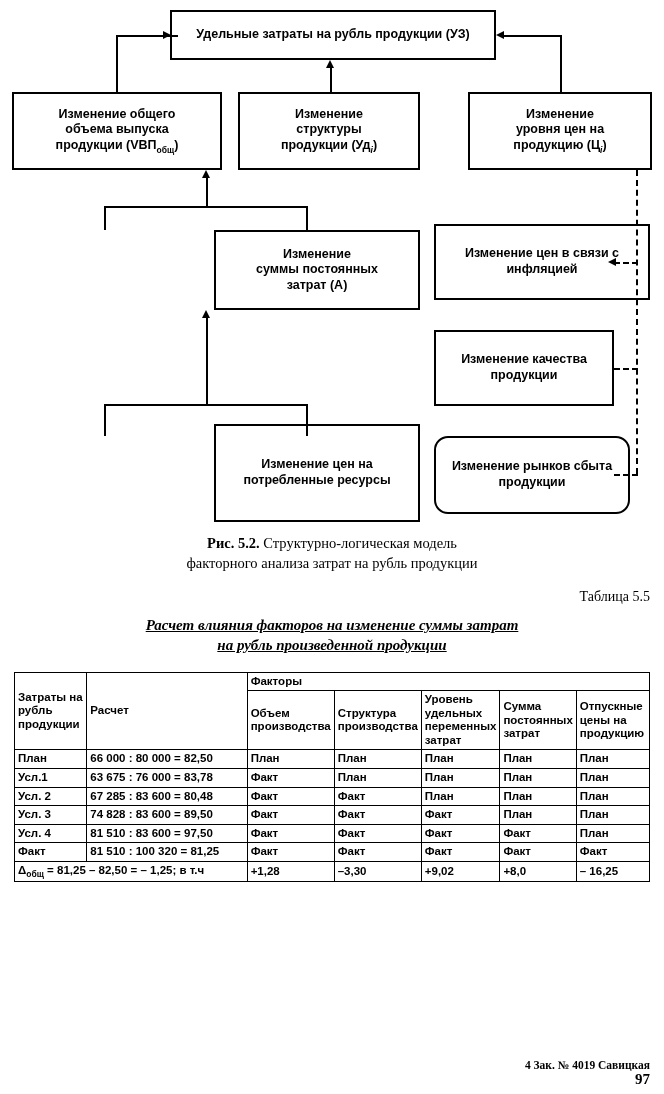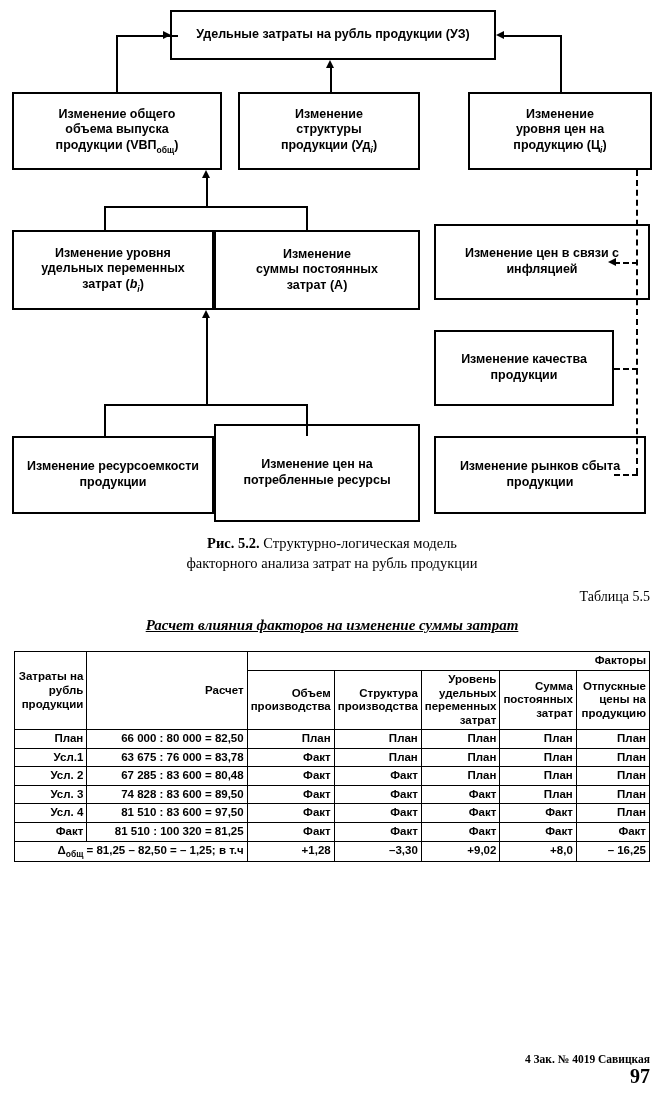--- a/index.html
+++ b/index.html
@@ -77,42 +77,42 @@
   table.data {
     border-collapse: collapse;
     margin: 16px auto 0 auto;
     width: 636px;
     font-size: 11.5px;
     font-weight: bold;
   }
   table.data th, table.data td {
     border: 1.5px solid #000;
     padding: 2px 3px;
-    text-align: right;
+    text-align: left;
     vertical-align: middle;
     line-height: 1.18;
   }
   table.data thead th { font-size: 11.5px; }
   td.calc { text-align: center; }
   td.rowlabel { text-align: left; padding-left: 5px; }
   .delta { font-size: 11.5px; }
 
   
   .footer {
     position: absolute;
     left: 0; right: 0; bottom: 6px;
     padding: 0 14px;
     display: flex;
     align-items: flex-end;
     justify-content: space-between;
     font-family: "Liberation Serif", serif;
     flex-direction: column;
   }
   .footer .left { font-size: 11.5px; font-weight: bold; }
-  .footer .right { font-size: 20px; font-weight: bold; }
+  .footer .right { font-size: 15px; font-weight: bold; }
 </style>
 </head>
 <body>
 
 <div class="page">
 
   <div class="diagram">
 
     <div class="node" style="left:170px; top:10px; width:326px; height:50px;">
       <span>Удельные затраты на рубль продукции (УЗ)</span>
@@ -123,45 +123,39 @@
     </div>
 
     <div class="node" style="left:238px; top:92px; width:182px; height:78px;">
       <span>Изменение<br>структуры<br>продукции (Уд<sub><i>i</i></sub>)</span>
     </div>
 
     <div class="node" style="left:468px; top:92px; width:184px; height:78px;">
       <span>Изменение<br>уровня цен на<br>продукцию (Ц<sub><i>i</i></sub>)</span>
     </div>
 
-    <div class="node" style="left:12px; top:230px; width:202px; height:80px;">
-      <span>Изменение уровня<br>удельных переменных<br>затрат (<i>b<sub>i</sub></i>)</span>
-    </div>
 
     <div class="node" style="left:214px; top:230px; width:206px; height:80px;">
       <span>Изменение<br>суммы постоянных<br>затрат (А)</span>
     </div>
 
     <div class="node" style="left:434px; top:224px; width:216px; height:76px;">
       <span>Изменение цен в связи с инфляцией</span>
     </div>
 
     <div class="node" style="left:434px; top:330px; width:180px; height:76px;">
       <span>Изменение качества продукции</span>
     </div>
 
-    <div class="node" style="left:12px; top:436px; width:202px; height:78px;">
-      <span>Изменение ресурсоемкости продукции</span>
-    </div>
 
     <div class="node" style="left:214px; top:424px; width:206px; height:98px;">
       <span>Изменение цен на потребленные ресурсы</span>
     </div>
 
-    <div class="node" style="left:434px; top:436px; width:212px; height:78px;">
+    <div class="node" style="left:434px; top:436px; width:196px; height:78px;border-radius:14px;">
       <span>Изменение рынков сбыта продукции</span>
     </div>
 
     <div class="ln v" style="left:116px; top:35px; height:57px;"></div>
     <div class="ln h" style="left:116px; top:35px; width:62px;"></div>
     <div class="arr arr-right" style="left:163px; top:31px;"></div>
 
     <div class="ln v" style="left:330px; top:68px; height:24px;"></div>
     <div class="arr arr-up" style="left:326px; top:60px;"></div>
 
@@ -190,20 +184,21 @@
 
   <div class="fig-caption">
     <b>Рис. 5.2.</b>
     <span>Структурно-логическая модель</span><br>
     <span>факторного анализа затрат на рубль продукции</span>
   </div>
 
   <div class="table-num">Таблица 5.5</div>
   <div class="table-title">
     <span>Расчет влияния факторов на изменение суммы затрат</span><br>
+    <span>на рубль произведенной продукции</span>
   </div>
 
   <table class="data">
     <thead>
       <tr>
         <th rowspan="2" style="width:74px;">Затраты на рубль продукции</th>
         <th rowspan="2" style="width:212px;">Расчет</th>
         <th colspan="5">Факторы</th>
       </tr>
       <tr>

